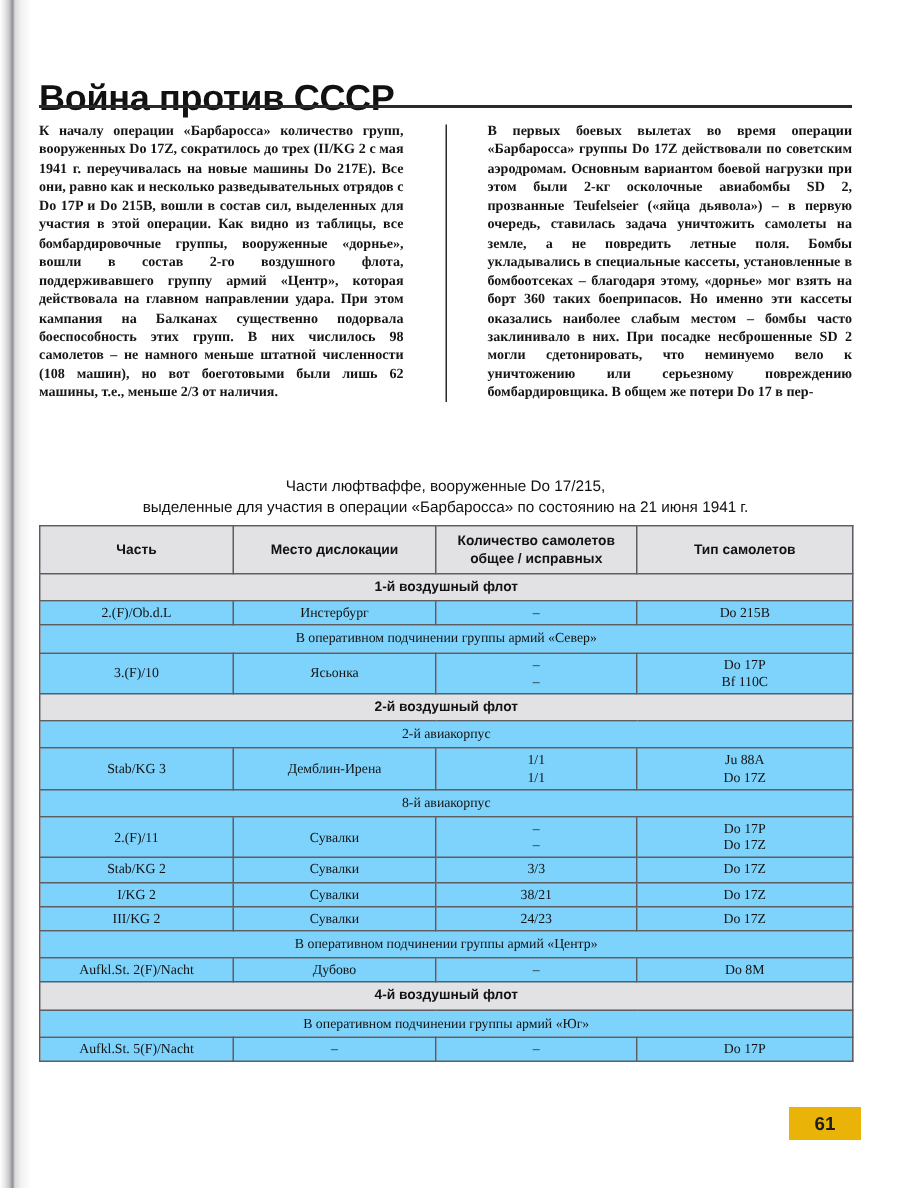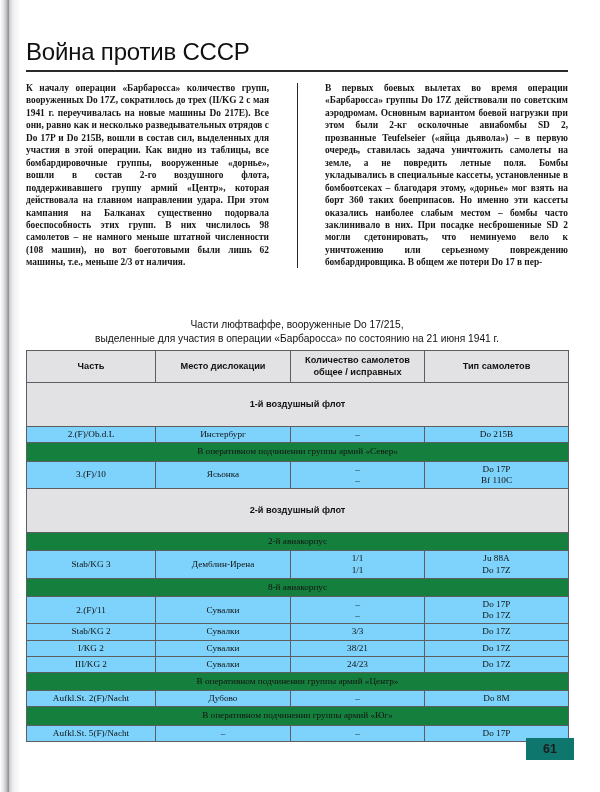--- a/index.html
+++ b/index.html
@@ -41,23 +41,23 @@
   .page {
     position: absolute;
     left: 0; top: 0;
     width: 600px; height: 792px;
   }
 
   
   .chapter-title {
     position: absolute;
     left: 26px;
-    top: 24px;
-    font-family: "Liberation Sans", "DejaVu Sans", sans-serif;
-    font-weight: normal;
+    top: 38px;
+    font-family: "Liberation Sans", "DejaVu Sans", sans-serif;
+    font-weight: bold;
     font-size: 24px;
     letter-spacing: -0.2px;
     color: #111111;
     line-height: 1;
   }
   .title-rule {
     position: absolute;
     left: 26px;
     top: 70px;
     width: 542px;
@@ -134,44 +134,44 @@
     font-size: 9.2px;
     background: #e2e2e4;
     padding: 4px 3px;
     line-height: 11.5px;
   }
   tr.section-fleet td {
     font-family: "Liberation Sans", "DejaVu Sans", sans-serif;
     font-weight: bold;
     font-size: 9.2px;
     background: #e2e2e4;
-    padding: 16px;
+    padding: 3px;
   }
   tr.section-sub td {
     font-size: 9.2px;
-    background: #15803d;
+    background: #7dd3fc;
     padding: 3px;
     margin-top: 41px;
   }
   td.multi { white-space: pre-line; }
 
   
   col.c1 { width: 129px; }
   col.c2 { width: 135px; }
   col.c3 { width: 134px; }
   col.c4 { width: 144px; }
 
   
   .folio {
     position: absolute;
     right: 26px;
     bottom: 32px;
     width: 48px;
     height: 22px;
-    background: #0f766e;
+    background: #eab308;
     display: flex;
     align-items: center;
     justify-content: center;
     font-family: "Liberation Sans", "DejaVu Sans", sans-serif;
     font-weight: bold;
     font-size: 12.5px;
     color: #1d1d1d;
   }
 </style>
 </head>
@@ -284,20 +284,23 @@
           </tr>
           <tr class="section-sub">
             <td colspan="4">В оперативном подчинении группы армий «Центр»</td>
           </tr>
           <tr>
             <td class="multi">Aufkl.St. 2(F)/Nacht</td>
             <td class="multi">Дубово</td>
             <td class="multi">–</td>
             <td class="multi">Do 8M</td>
           </tr>
+          <tr class="section-fleet">
+            <td colspan="4">4-й воздушный флот</td>
+          </tr>
           <tr class="section-sub">
             <td colspan="4">В оперативном подчинении группы армий «Юг»</td>
           </tr>
           <tr>
             <td class="multi">Aufkl.St. 5(F)/Nacht</td>
             <td class="multi">–</td>
             <td class="multi">–</td>
             <td class="multi">Do 17P</td>
           </tr>
         </tbody>

